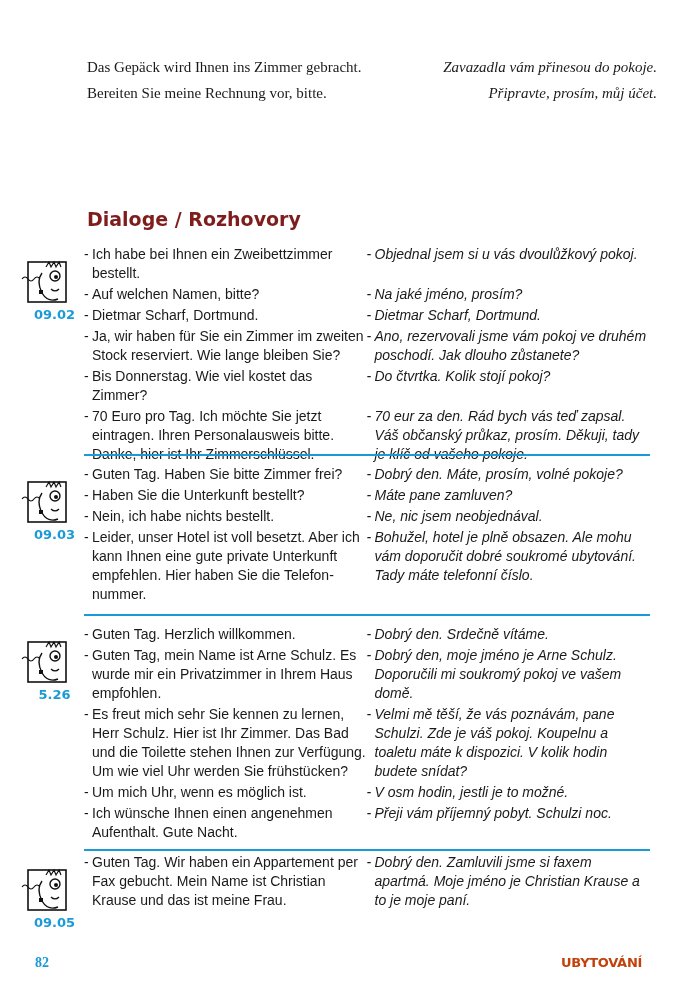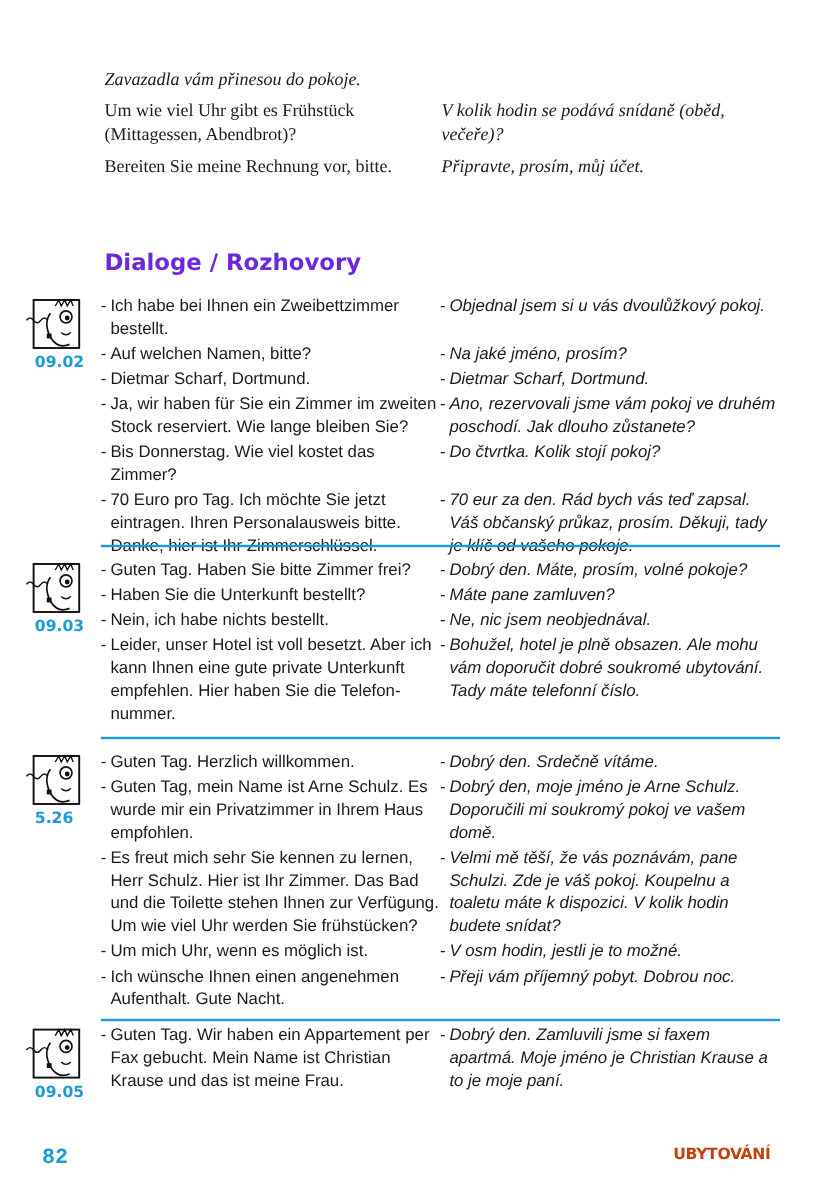--- a/index.html
+++ b/index.html
@@ -1,46 +1,43 @@
 <!DOCTYPE html>
 <html><head>
 <meta charset="utf-8">
 <style>
   html, body { margin: 0; padding: 0; background: #ffffff; }
   body { width: 700px; height: 1000px; position: relative; overflow: hidden; color: #1a1a1a; }
   .phr { position: absolute; left: 87px; width: 570px; font-family: "DejaVu Serif", "Liberation Serif", serif; }
   .phr-row { display: flex; font-size: 15px; line-height: 20px; margin-bottom: 6px; font-family: "Liberation Serif", serif; }
   .phr-de { width: 282px; }
-  .phr-cz { width: 290px; font-style: italic; }
-  .heading { position: absolute; left: 87px; top: 208px; font-family: "DejaVu Sans", sans-serif; font-weight: bold; font-size: 19px; color: #6d28d9; }
+  .phr-cz { width: 290px; font-style: italic; text-align: right; }
+  .heading { position: absolute; left: 87px; top: 208px; font-family: "DejaVu Sans", sans-serif; font-weight: bold; font-size: 19px; color: #7f1d1d; }
   .dlg { position: absolute; left: 20px; width: 630px; font-family: "Liberation Sans", sans-serif; font-size: 14px; }
-  .dlg-icon { position: absolute; left: 0; top: 2px; width: 60px; }
+  .dlg-icon { position: absolute; left: 0; top: 14px; width: 60px; text-align: center; }
   .dlg-icon svg { display: block; }
   .dlg-num { font-family: "DejaVu Sans", sans-serif; font-weight: bold; color: #1a9ad6; font-size: 13px; margin-left: 9px; margin-top: 2px; }
   .dlg-lines { position: absolute; left: 64px; width: 565px; }
   .line { display: flex; line-height: 19px; margin-bottom: 2px; }
   .de, .cz { display: flex; }
   .de { width: 285px; }
   .cz { width: 285px; font-style: italic; }
   .dash { width: 8px; flex: none; }
   .txt { flex: 1; }
   .sep { position: absolute; left: 84px; width: 566px; height: 2px; background: #1a9ad6; }
-  .footer-num { position: absolute; left: 35px; top: 955px; font-family: Liberation Mono, monospace; font-weight: bold; font-size: 18px; color: #1a9ad6; }
+  .footer-num { position: absolute; left: 35px; top: 955px; font-family: Liberation Serif, serif; font-weight: bold; font-size: 14px; color: #1a9ad6; }
   .footer-sec { position: absolute; right: 58px; top: 955px; font-family: "DejaVu Sans", sans-serif; font-weight: bold; font-size: 13px; color: #c2410c; letter-spacing: -0.3px; }
 </style>
 </head>
 <body>
 
 <div class="phr" style="top:57px;">
   <div class="phr-row">
+    <div class="phr-de">Das Gepäck wird Ihnen ins Zimmer gebracht.</div>
     <div class="phr-cz">Zavazadla vám přinesou do pokoje.</div>
-  </div>
-  <div class="phr-row">
-    <div class="phr-de">Um wie viel Uhr gibt es Frühstück (Mittagessen, Abendbrot)?</div>
-    <div class="phr-cz">V kolik hodin se podává snídaně (oběd, večeře)?</div>
   </div>
   <div class="phr-row">
     <div class="phr-de">Bereiten Sie meine Rechnung vor, bitte.</div>
     <div class="phr-cz">Připravte, prosím, můj účet.</div>
   </div>
 </div>
 
 <div class="heading">Dialoge / Rozhovory</div>
 
 <div id="dialogs">
@@ -239,21 +236,21 @@
             <span class="txt">V osm hodin, jestli je to možné.</span>
           </div>
         </div>
         <div class="line">
           <div class="de">
             <span class="dash">-</span>
             <span class="txt">Ich wünsche Ihnen einen angenehmen Aufenthalt. Gute Nacht.</span>
           </div>
           <div class="cz">
             <span class="dash">-</span>
-            <span class="txt">Přeji vám příjemný pobyt. Dobrou noc.</span>
+            <span class="txt">Přeji vám příjemný pobyt. Schulzi noc.</span>
           </div>
         </div>
       </div>
     </div>
     <div class="dlg" style="top: 853px;">
       <div class="dlg-icon">
         <div>
           <svg width="50" height="46" viewBox="0 0 50 46">
             <rect x="8" y="3" width="38" height="40" fill="#fff" stroke="#111" stroke-width="1.6"></rect>
             <path d="M2 20 q3 -4 6 0 q3 4 6 0 q3 -4 6 0" fill="none" stroke="#111" stroke-width="1.2"></path>

